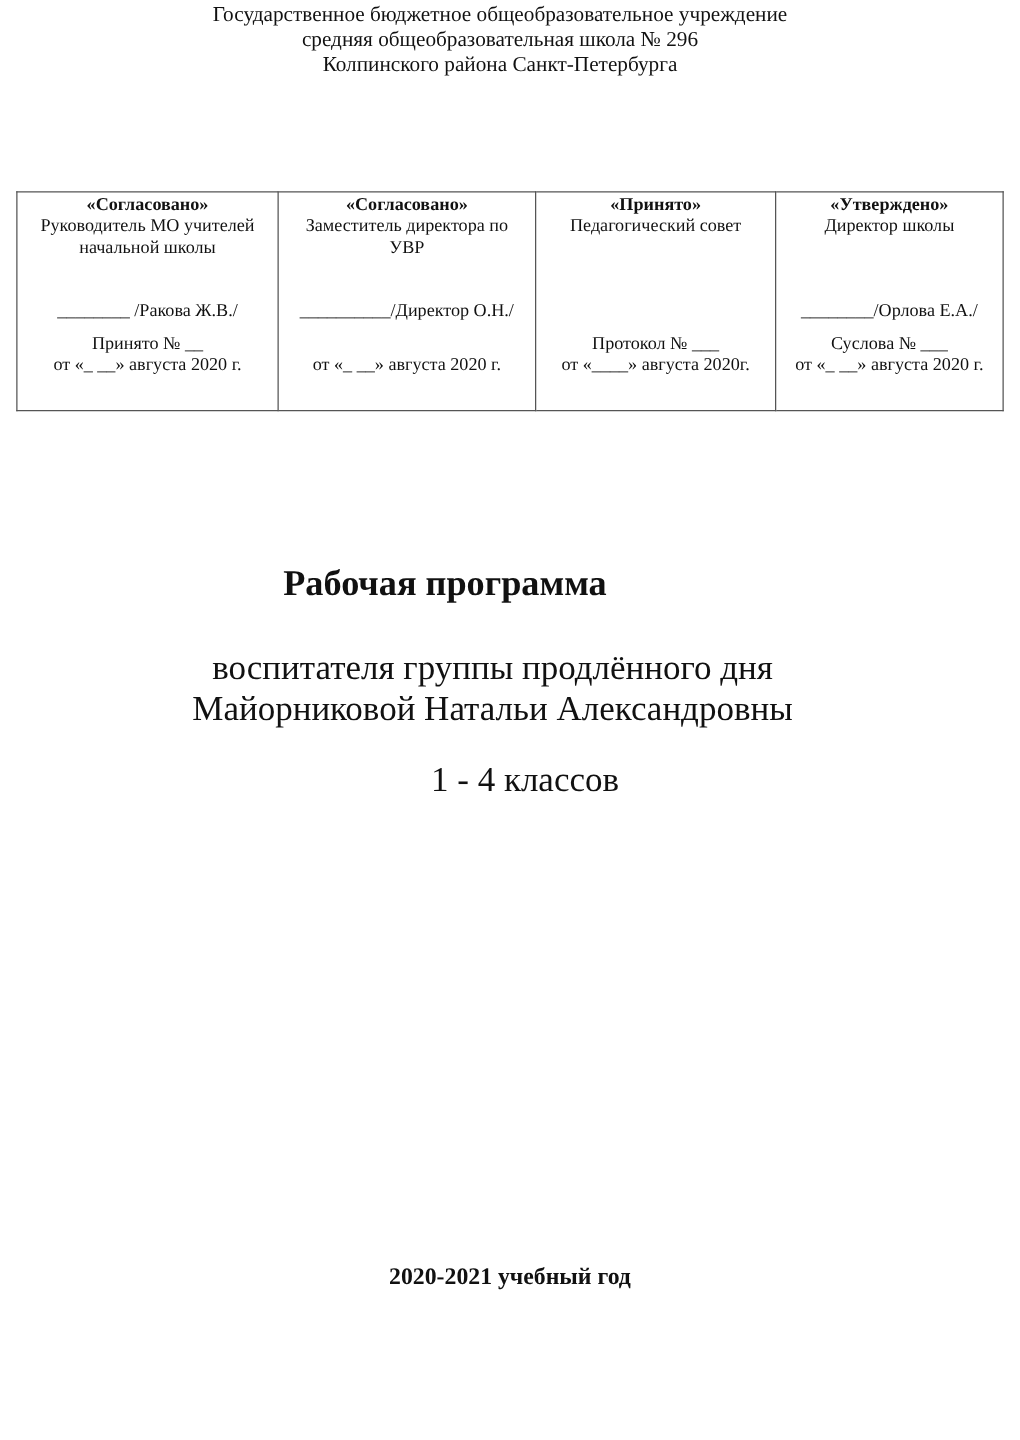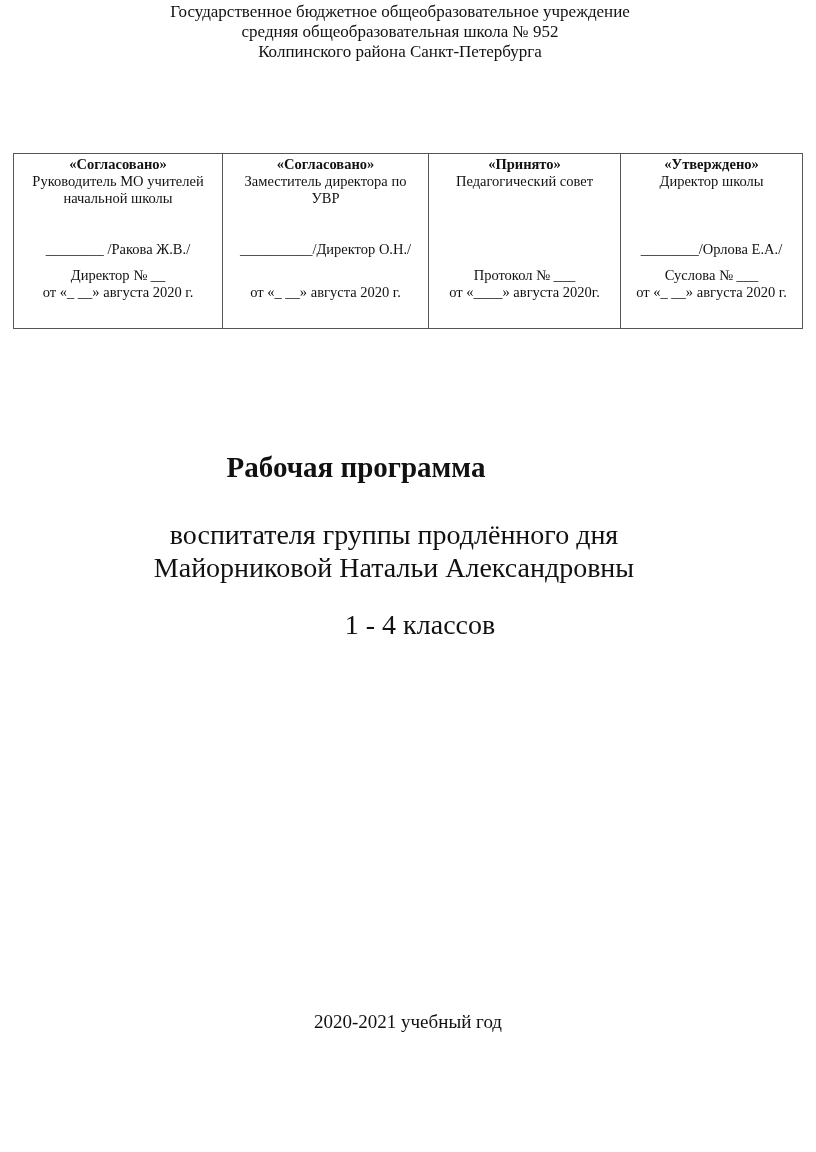--- a/index.html
+++ b/index.html
@@ -33,29 +33,29 @@
   .subtitle {
     position: absolute; top: 518px; left: 0; width: 788px; text-align: center;
     font-size: 28px; line-height: 33px;
   }
   .grades {
     position: absolute; top: 608px; left: 0; width: 816px; text-align: center;
     font-size: 28px; line-height: 33px; margin-left: 12px;
   }
   .year {
     position: absolute; top: 1010px; left: 0; width: 816px; text-align: center;
-    font-size: 19px; line-height: 23px;
+    font-size: 19px; line-height: 23px; font-weight: bold;
   }
 </style>
 </head>
 <body>
 
 <div class="header">
   <div>Государственное бюджетное общеобразовательное учреждение</div>
-  <div>средняя общеобразовательная школа № 952</div>
+  <div>средняя общеобразовательная школа № 296</div>
   <div>Колпинского района Санкт-Петербурга</div>
 </div>
 
 <table class="approval-table">
   <colgroup>
     <col style="width:209px">
       <col style="width:206px">
       <col style="width:192px">
       <col style="width:182px">
   </colgroup>
@@ -63,21 +63,21 @@
       <tr>
     <td>
       <div class="cell-inner">
         <div class="cell-top">
           <div class="cell-title">«Согласовано»</div>
           <div>Руководитель МО учителей</div>
           <div>начальной школы</div>
         </div>
         <div class="cell-sign">________ /Ракова Ж.В./</div>
         <div class="cell-bottom">
-          <div>Директор № __</div>
+          <div>Принято № __</div>
           <div>от «_ __» августа 2020 г.</div>
         </div>
       </div>
     </td>
     <td>
       <div class="cell-inner">
         <div class="cell-top">
           <div class="cell-title">«Согласовано»</div>
           <div>Заместитель директора по</div>
           <div>УВР</div>

